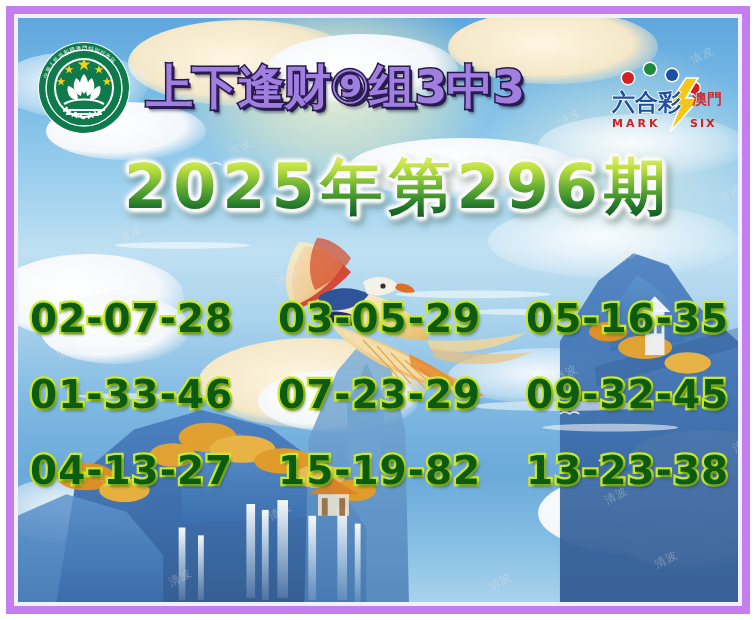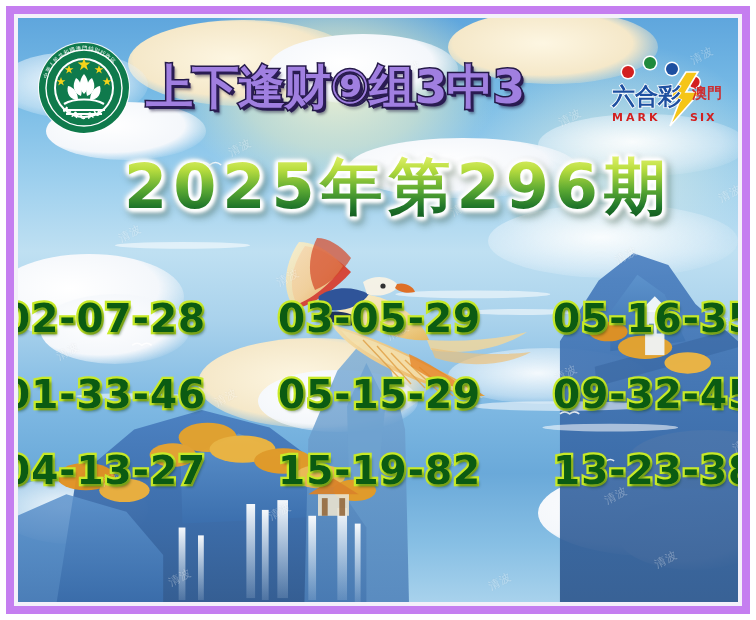--- a/index.html
+++ b/index.html
@@ -99,21 +99,21 @@
     white-space:nowrap;
     -webkit-text-stroke:3px #251a4a;
     paint-order:stroke fill;
     text-shadow:
        2px 2px 0 #2a1c52,
        3px 3px 0 #2a1c52,
        4px 5px 3px rgba(20,10,50,.45);
   }
 
   #marksix-logo{
-    position:absolute;right:10px;top:24px;width:122px;height:88px;
+    position:absolute;right:10px;top:30px;width:122px;height:88px;
   }
   #marksix-svg{display:block;width:122px;height:88px;}
 
   
   #issue-line{
     position:absolute;left:0;top:138px;width:100%;
     text-align:center;
     font-family:"DejaVu Sans", sans-serif;
     font-weight:bold;
     font-size:62px;
@@ -136,21 +136,21 @@
 
   
   #numbers{
     position:absolute;left:0;top:262px;width:100%;
   }
   .num-row{
     display:flex;
     justify-content:center;
     align-items:center;
     height:76px;
-    gap:75px;
+    gap:48px;
   }
   .num-cell{
     font-family:"DejaVu Sans", sans-serif;
     font-weight:bold;
     font-size:39px;
     line-height:1;
     letter-spacing:1px;
     white-space:nowrap;
     color:#0b5b12;
     -webkit-text-stroke:4.5px #c8ea28;
@@ -431,21 +431,21 @@
      <div id="numbers">
 
        <div class="num-row">
          <div class="num-cell">02-07-28</div>
          <div class="num-cell">03-05-29</div>
          <div class="num-cell">05-16-35</div>
        </div>
 
        <div class="num-row">
          <div class="num-cell">01-33-46</div>
-         <div class="num-cell">05-15-29</div>
+         <div class="num-cell">07-23-29</div>
          <div class="num-cell">09-32-45</div>
        </div>
 
        <div class="num-row">
          <div class="num-cell">04-13-27</div>
          <div class="num-cell">15-19-82</div>
          <div class="num-cell">13-23-38</div>
        </div>
 
      </div>

